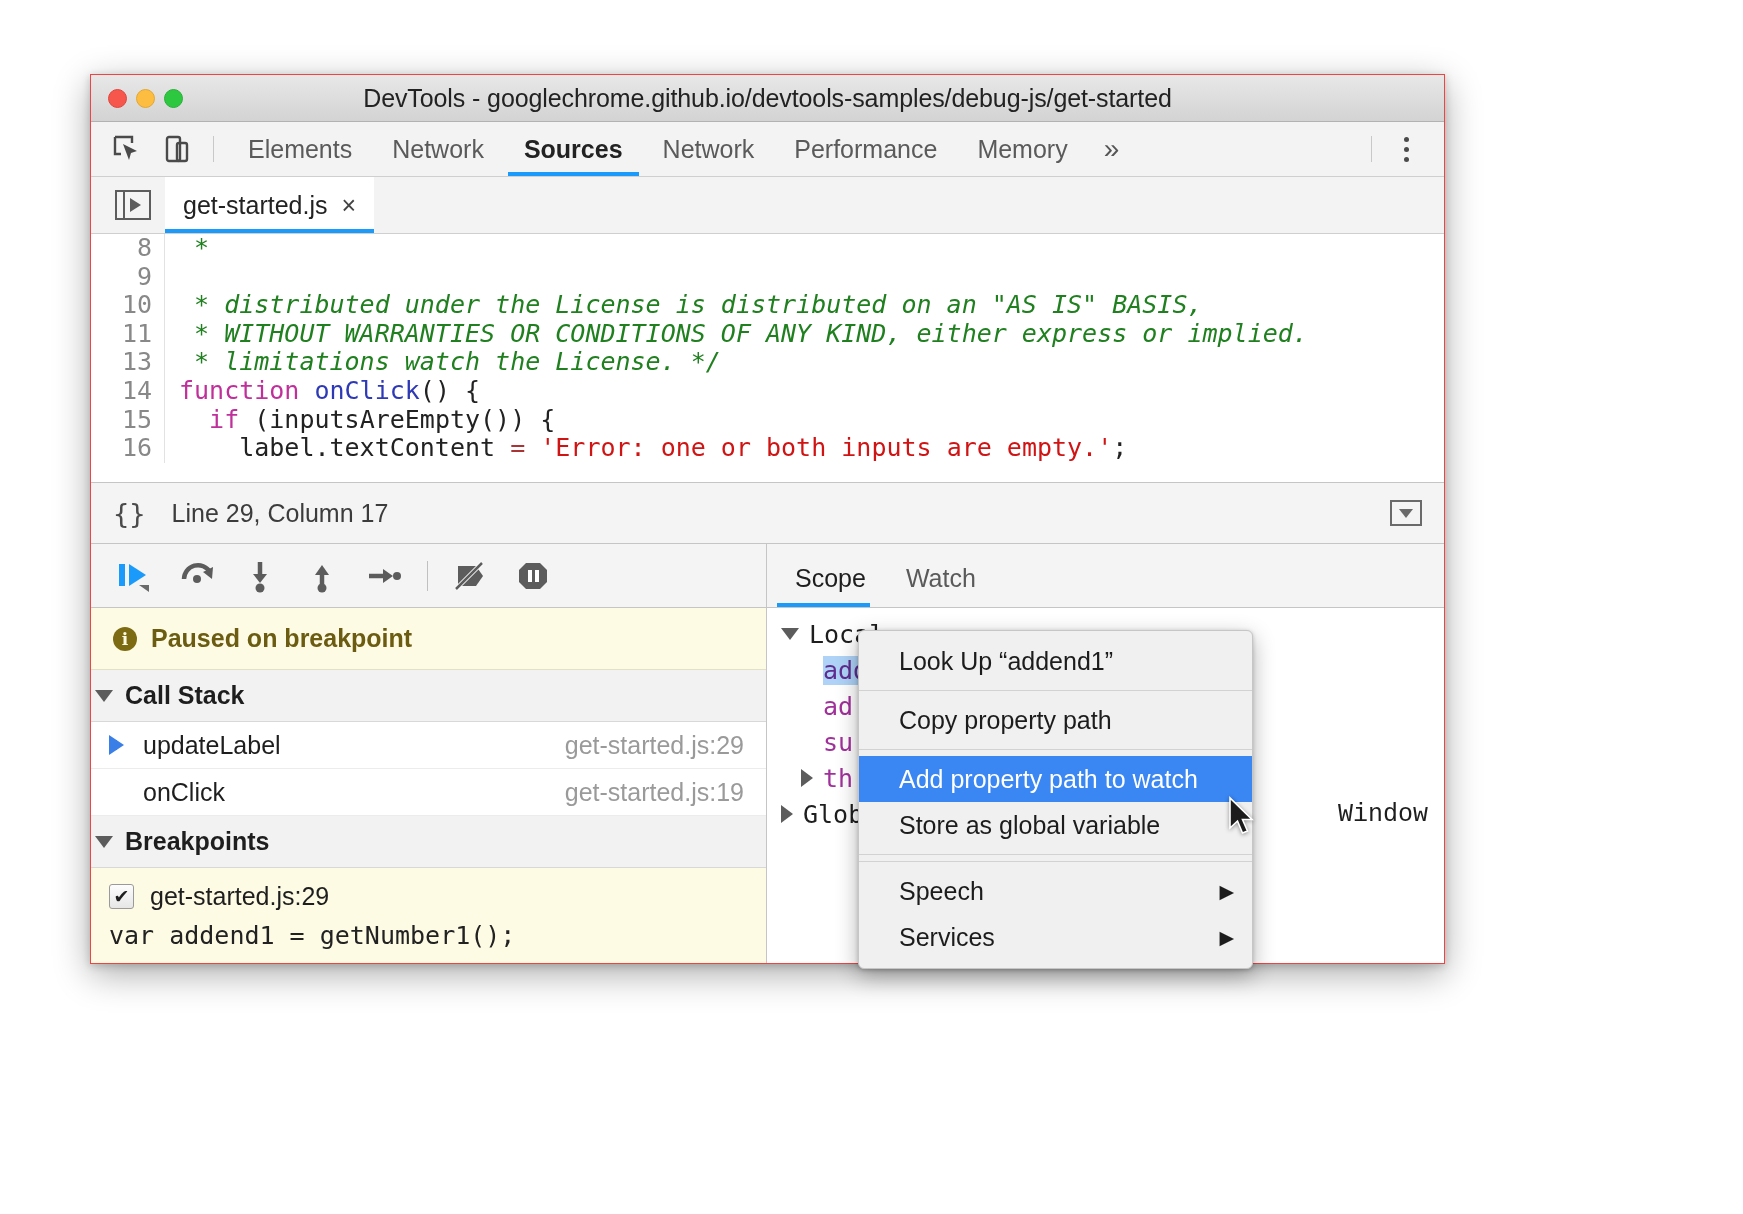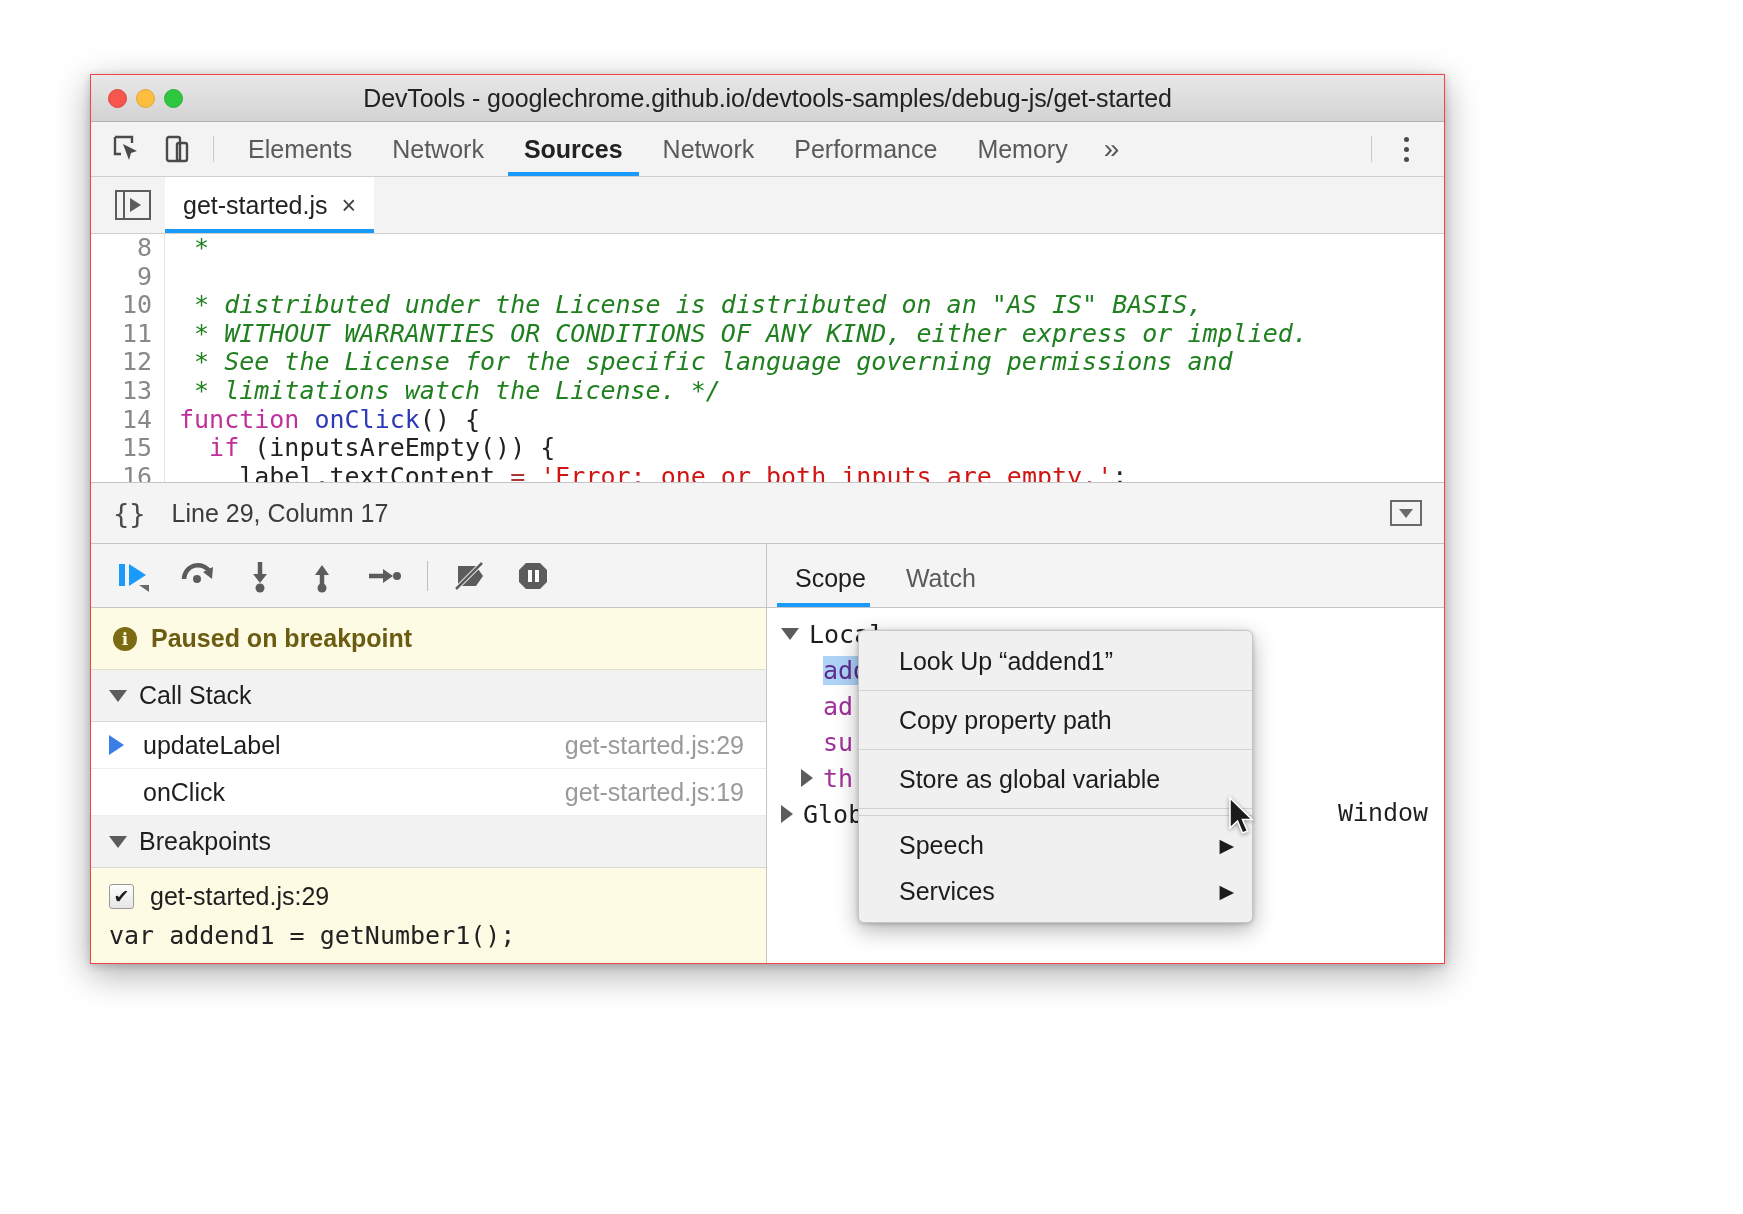--- a/index.html
+++ b/index.html
@@ -198,22 +198,22 @@
     font-size: 17px; font-weight: bold;
     display: flex; align-items: center; justify-content: center;
     font-family: "DejaVu Serif", serif;
   }
   .paused-text { font-size: 25px; font-weight: bold; color: #6b5c12; }
 
   
   .section-head {
     height: 52px; background: #f2f2f2;
     border-bottom: 1px solid #d8d8d8;
-    display: flex; align-items: center; padding-left: 18px; gap: 12px;
-    font-size: 25px; color: #1e1e1e;
+    display: flex; align-items: center; padding-left: 4px; gap: 12px;
+    font-size: 25px; color: #1e1e1e; font-weight: bold;
   }
   .tri-down { width: 0; height: 0; border-left: 9px solid transparent; border-right: 9px solid transparent; border-top: 12px solid #5c5c5c; }
   .tri-right { width: 0; height: 0; border-top: 9px solid transparent; border-bottom: 9px solid transparent; border-left: 12px solid #5c5c5c; }
 
   .stack-row {
     height: 47px; display: flex; align-items: center;
     border-bottom: 1px solid #ececec;
     padding: 0 22px 0 18px;
     font-size: 25px; color: #1e1e1e;
     background: #fff;
@@ -362,21 +362,20 @@
         <span>get-started.js</span>
         <span class="x">×</span>
       </div>
     </div>
 
     <div class="editor">
       <div class="code-line"><span class="ln">8</span><span class="lc"><span class="c-comment"> *</span></span></div>
       <div class="code-line"><span class="ln">9</span></div>
       <div class="code-line"><span class="ln">10</span><span class="lc"><span class="c-comment"> * distributed under the License is distributed on an "AS IS" BASIS,</span></span></div>
       <div class="code-line"><span class="ln">11</span><span class="lc"><span class="c-comment"> * WITHOUT WARRANTIES OR CONDITIONS OF ANY KIND, either express or implied.</span></span></div>
-      <div class="code-line"><span class="ln">12</span><span class="lc"><span class="c-comment"> * See the License for the specific language governing permissions and</span></span></div>
       <div class="code-line"><span class="ln">13</span><span class="lc"><span class="c-comment"> * limitations watch the License. */</span></span></div>
       <div class="code-line"><span class="ln">14</span><span class="lc"><span class="c-kw">function </span><span class="c-fn">onClick</span><span>() {</span></span></div>
       <div class="code-line"><span class="ln">15</span><span class="lc"><span class="c-kw">  if</span><span> (inputsAreEmpty()) {</span></span></div>
       <div class="code-line"><span class="ln">16</span><span class="lc"><span>    label.textContent </span><span class="c-op">= </span><span class="c-str">'Error: one or both inputs are empty.'</span><span>;</span></span></div>
     </div>
 
     <div class="statusbar">
       <span class="braces">{}</span>
       <span class="status-text">Line 29, Column 17</span>
       <span class="collapse-btn"></span>
@@ -512,20 +511,21 @@
       </div>
 
     </div>
   </div>
 
   <div class="ctxmenu">
     <div class="ctx-item">Look Up “addend1”</div>
     <div class="ctx-sep"></div>
     <div class="ctx-item">Copy property path</div>
     <div class="ctx-sep"></div>
+    <div class="ctx-item hl">Add property path to watch</div>
     <div class="ctx-item">Store as global variable</div>
     <div class="ctx-sep"></div>
     <div class="ctx-sep"></div>
     <div class="ctx-item">
       <span>Speech</span>
       <span class="ctx-sub">▶</span>
     </div>
     <div class="ctx-item">
       <span>Services</span>
       <span class="ctx-sub">▶</span>

